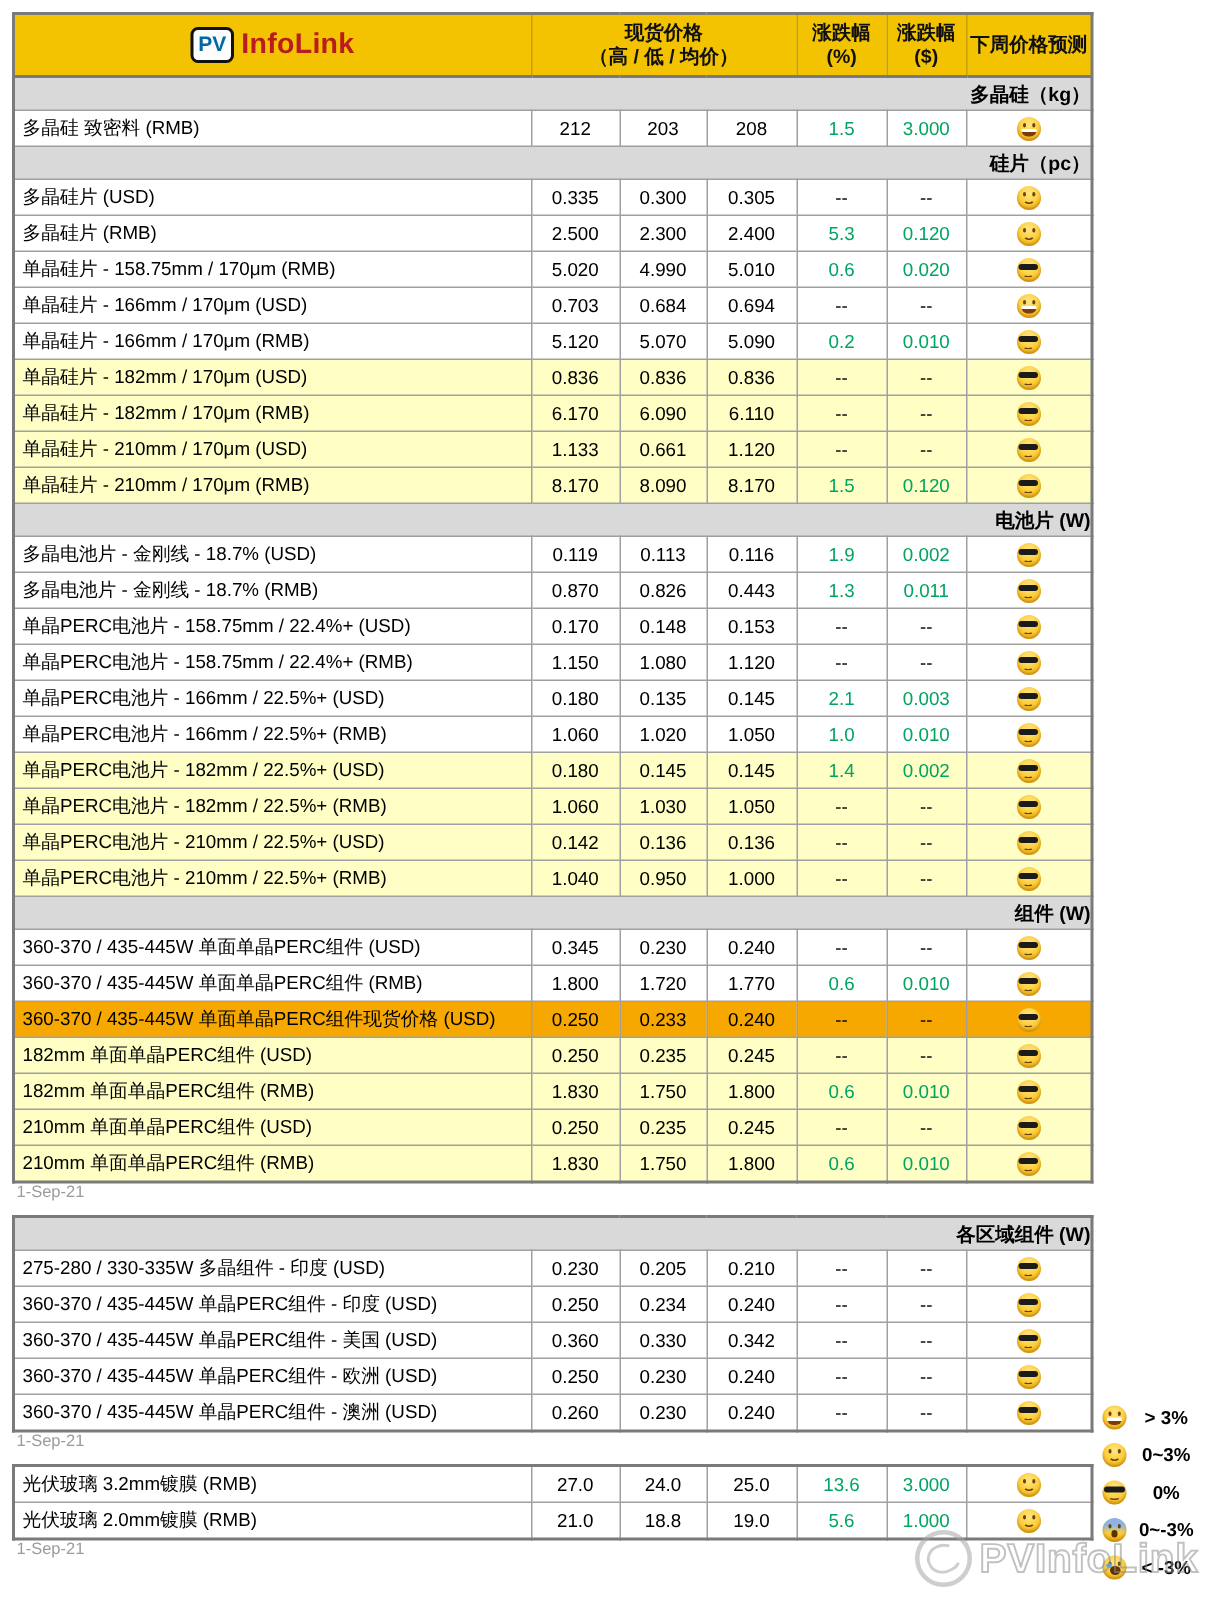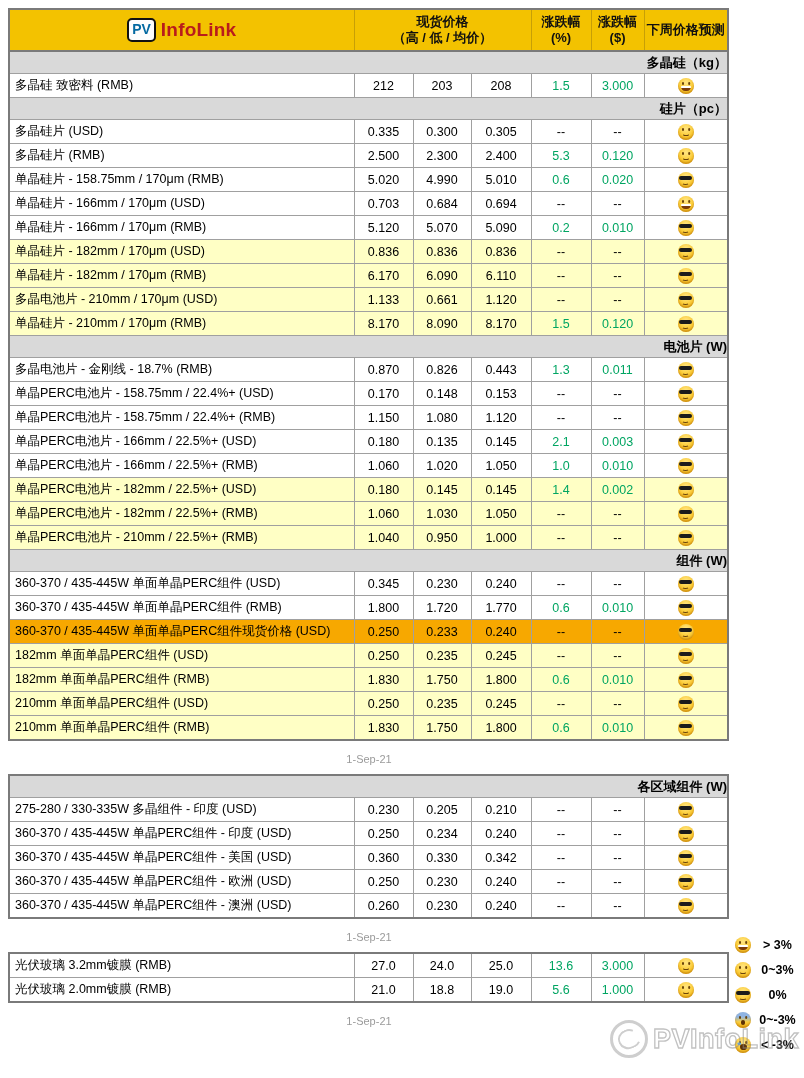--- a/index.html
+++ b/index.html
@@ -33,21 +33,21 @@
   }
   tr.row td{height:23px;font-size:12.5px;background:#fff;vertical-align:middle;}
   tr.row td.label{text-align:left;padding-left:5px;white-space:nowrap;overflow:hidden;}
   tr.row td.num{text-align:center;}
   tr.row td.chg{text-align:center;}
   tr.row td.chg.green{color:var(--green,#00A562);}
   tr.row td.fc-cell{text-align:center;}
   tr.row.yellow td{background:var(--hl-yellow,#FFFFC5);}
   tr.row.orange td{background:var(--hl-orange,#F7A800);margin-top:28px;}
 
-  .date{font-size:11px;color:#9b9b9b;margin:12px 0 8px 3px;height:13px;line-height:13px;text-align:center;}
+  .date{font-size:11px;color:#9b9b9b;margin:0 0 8px 3px;height:13px;line-height:13px;}
 
   
   .fc{
     display:inline-block;width:16px;height:16px;border-radius:50%;position:relative;
     vertical-align:middle;
     background:radial-gradient(circle at 50% 30%,#ffe27a 8%,#fccf3e 48%,#eea908 96%);
     box-shadow:inset 0 -1.5px 2px rgba(155,90,0,.45);
   }
   .fc::before{ 
     content:"";position:absolute;top:4.5px;left:3.8px;width:2.4px;height:3px;
@@ -220,41 +220,50 @@
           <tr class="row yellow">
             <td class="label">单晶硅片 - 182mm / 170μm (RMB)</td>
             <td class="num">6.170</td>
             <td class="num">6.090</td>
             <td class="num">6.110</td>
             <td class="chg">--</td>
             <td class="chg">--</td>
             <td class="fc-cell"><span class="fc cool"></span></td>
           </tr>
           <tr class="row yellow">
-            <td class="label">多晶电池片 - 210mm / 170μm (USD)</td>
+            <td class="label">单晶硅片 - 210mm / 170μm (USD)</td>
             <td class="num">1.133</td>
             <td class="num">0.661</td>
             <td class="num">1.120</td>
             <td class="chg">--</td>
             <td class="chg">--</td>
             <td class="fc-cell"><span class="fc cool"></span></td>
           </tr>
           <tr class="row yellow">
             <td class="label">单晶硅片 - 210mm / 170μm (RMB)</td>
             <td class="num">8.170</td>
             <td class="num">8.090</td>
             <td class="num">8.170</td>
             <td class="chg green">1.5</td>
             <td class="chg green">0.120</td>
             <td class="fc-cell"><span class="fc cool"></span></td>
           </tr>
           <tr class="band">
             <td colspan="7">电池片 (W)</td>
           </tr>
           <tr class="row">
+            <td class="label">多晶电池片 - 金刚线 - 18.7% (USD)</td>
+            <td class="num">0.119</td>
+            <td class="num">0.113</td>
+            <td class="num">0.116</td>
+            <td class="chg green">1.9</td>
+            <td class="chg green">0.002</td>
+            <td class="fc-cell"><span class="fc cool"></span></td>
+          </tr>
+          <tr class="row">
             <td class="label">多晶电池片 - 金刚线 - 18.7% (RMB)</td>
             <td class="num">0.870</td>
             <td class="num">0.826</td>
             <td class="num">0.443</td>
             <td class="chg green">1.3</td>
             <td class="chg green">0.011</td>
             <td class="fc-cell"><span class="fc cool"></span></td>
           </tr>
           <tr class="row">
             <td class="label">单晶PERC电池片 - 158.75mm / 22.4%+ (USD)</td>
@@ -299,20 +308,29 @@
             <td class="num">0.145</td>
             <td class="chg green">1.4</td>
             <td class="chg green">0.002</td>
             <td class="fc-cell"><span class="fc cool"></span></td>
           </tr>
           <tr class="row yellow">
             <td class="label">单晶PERC电池片 - 182mm / 22.5%+ (RMB)</td>
             <td class="num">1.060</td>
             <td class="num">1.030</td>
             <td class="num">1.050</td>
+            <td class="chg">--</td>
+            <td class="chg">--</td>
+            <td class="fc-cell"><span class="fc cool"></span></td>
+          </tr>
+          <tr class="row yellow">
+            <td class="label">单晶PERC电池片 - 210mm / 22.5%+ (USD)</td>
+            <td class="num">0.142</td>
+            <td class="num">0.136</td>
+            <td class="num">0.136</td>
             <td class="chg">--</td>
             <td class="chg">--</td>
             <td class="fc-cell"><span class="fc cool"></span></td>
           </tr>
           <tr class="row yellow">
             <td class="label">单晶PERC电池片 - 210mm / 22.5%+ (RMB)</td>
             <td class="num">1.040</td>
             <td class="num">0.950</td>
             <td class="num">1.000</td>
             <td class="chg">--</td>

